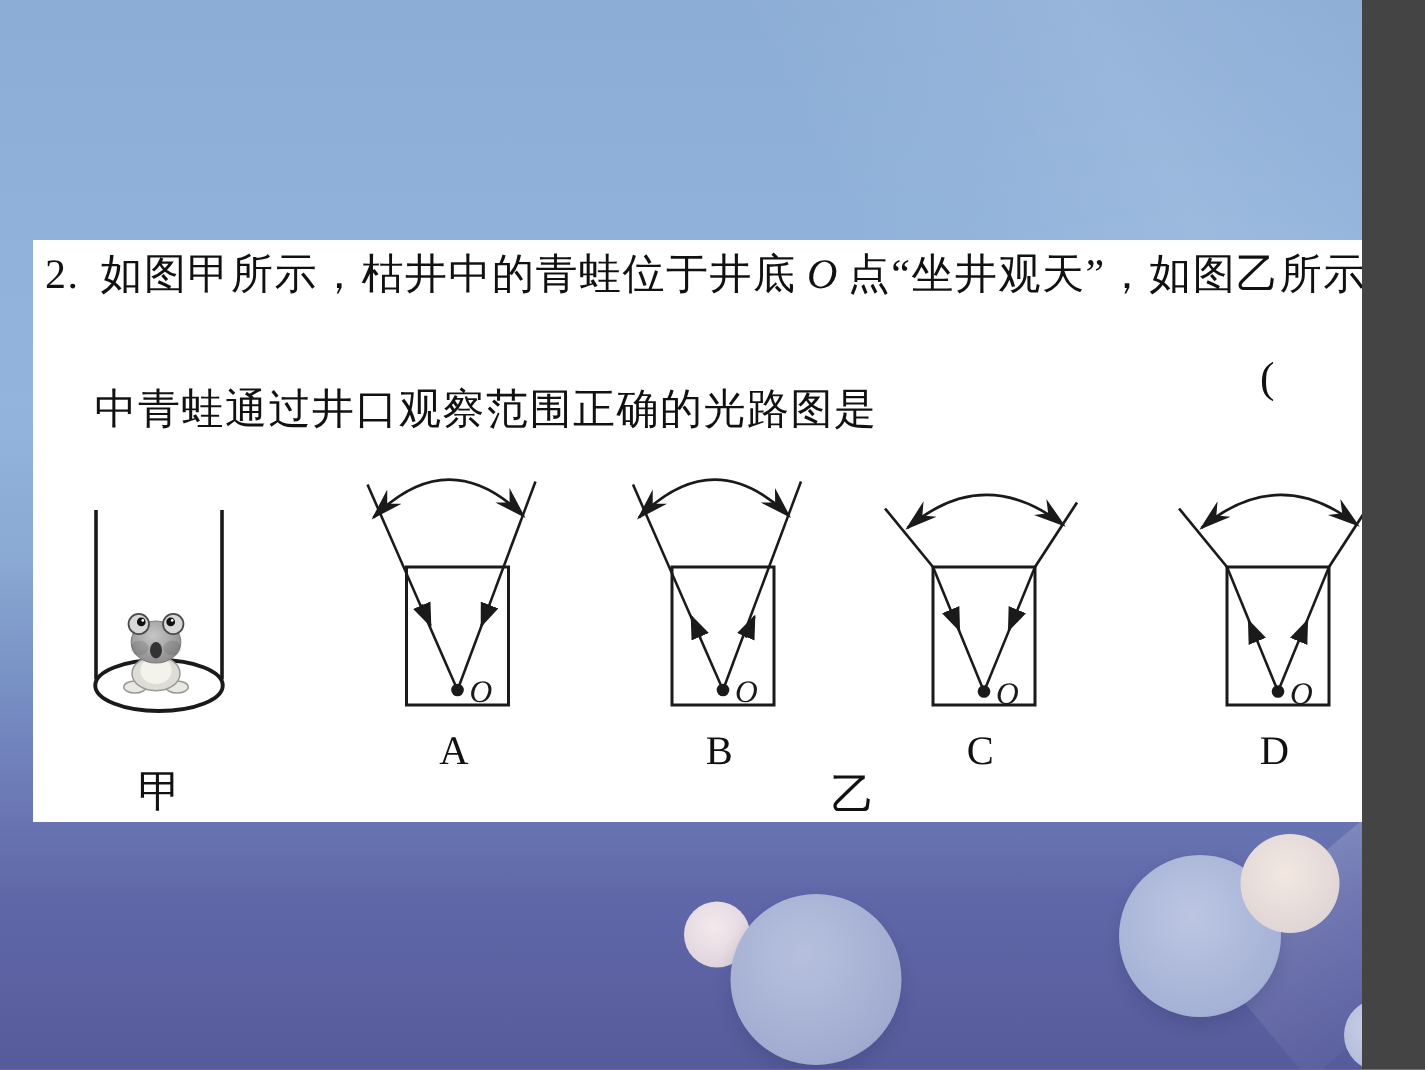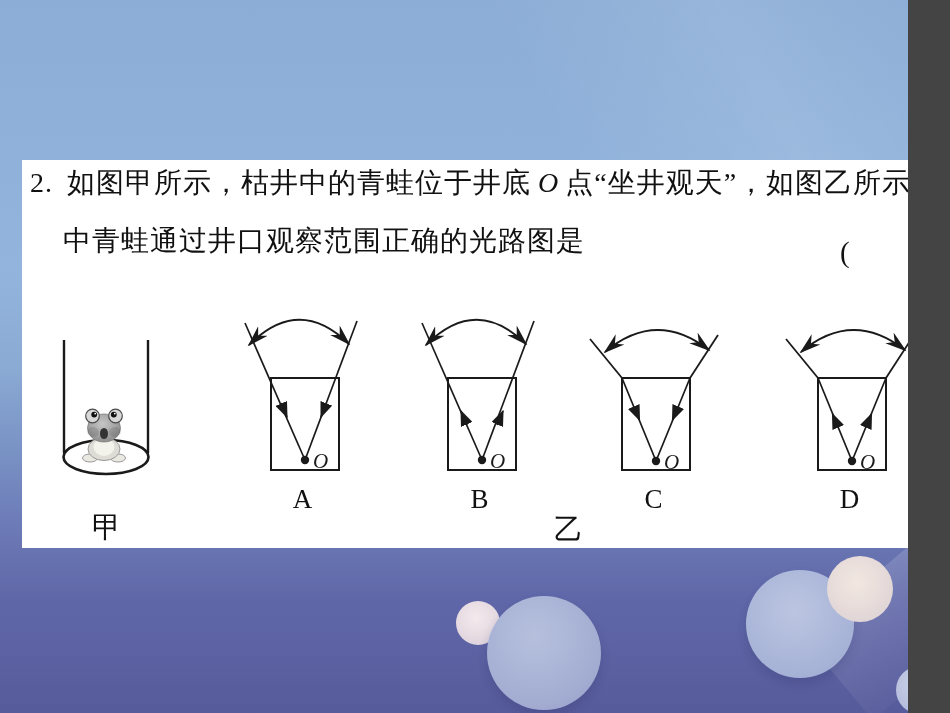--- a/index.html
+++ b/index.html
@@ -14,21 +14,21 @@
     transform:rotate(-40deg);}
   .bokeh{position:absolute;border-radius:50%;}
   .b1{left:456px;top:601px;width:44px;height:44px;background:radial-gradient(circle at 45% 38%,#f4eaec,#dfd4dd 75%,#cfc4d2);}
   .b2{left:487px;top:596px;width:114px;height:114px;background:radial-gradient(circle at 42% 35%,#b6c0dd,#a2acd1 70%,#929bc7);box-shadow:0 6px 10px rgba(40,40,90,.18);}
   .b3{left:746px;top:570px;width:108px;height:108px;background:radial-gradient(circle at 45% 38%,#bcc6e2,#a6b2d6 70%,#96a2cc);box-shadow:0 6px 10px rgba(40,40,90,.18);}
   .b4{left:827px;top:556px;width:66px;height:66px;background:radial-gradient(circle at 45% 40%,#f2e8e0,#e0d5d6 75%,#cfc5cf);}
   .b5{left:896px;top:666px;width:48px;height:48px;background:radial-gradient(circle at 45% 40%,#ccd2e8,#b2bbdb 75%,#a0a9d0);}
   .panel{position:absolute;left:22px;top:160px;width:906px;height:388px;background:#ffffff;color:#111;}
   .qline{position:absolute;white-space:nowrap;font-size:28px;letter-spacing:1px;}
   .q1{left:8px;top:4px;}
-  .q2{left:41px;top:62px;}
+  .q2{left:41px;top:94px;}
   .qnum{margin-right:14px;}
   .pt{font-style:italic;margin:0 7px;letter-spacing:0;}
   .paren{position:absolute;top:76px;font-size:29px;}
   .p-open{left:818px;}
   .p-close{left:888px;}
   .fig-label{position:absolute;font-size:29px;color:#111;}
   .lbl-jia{left:70px;top:348px;}
   .lbl-yi{left:532px;top:350px;}
   .well-fig{position:absolute;left:26px;top:166px;}
   .option{position:absolute;top:147px;width:135px;}

